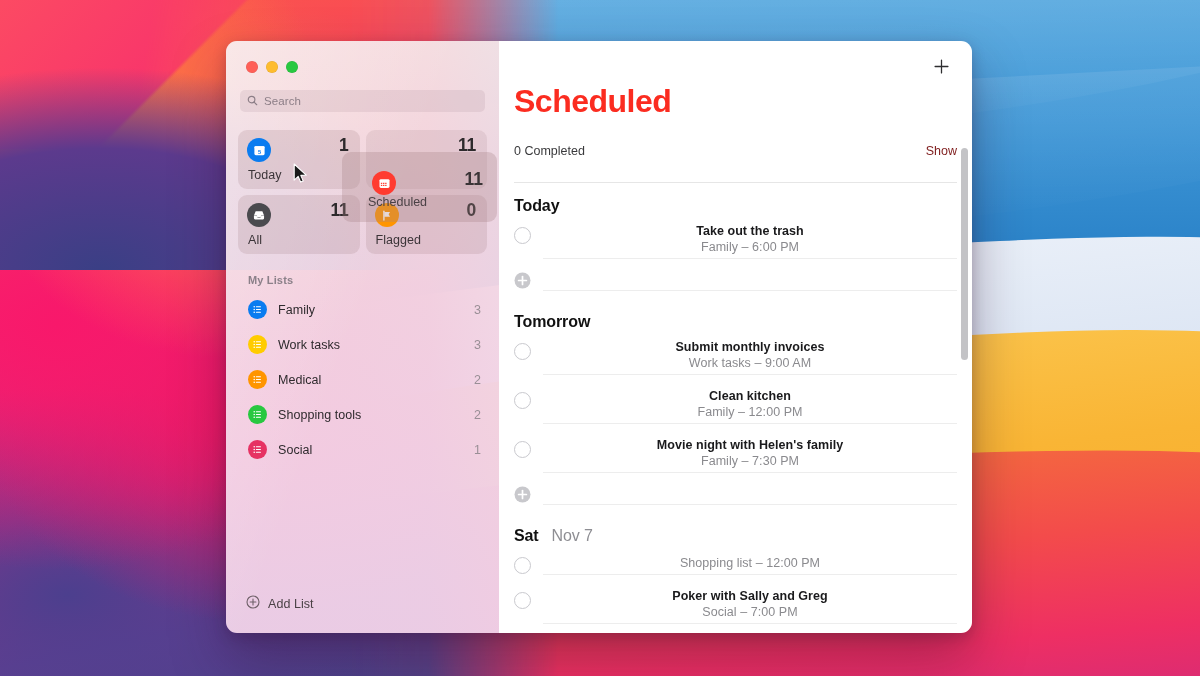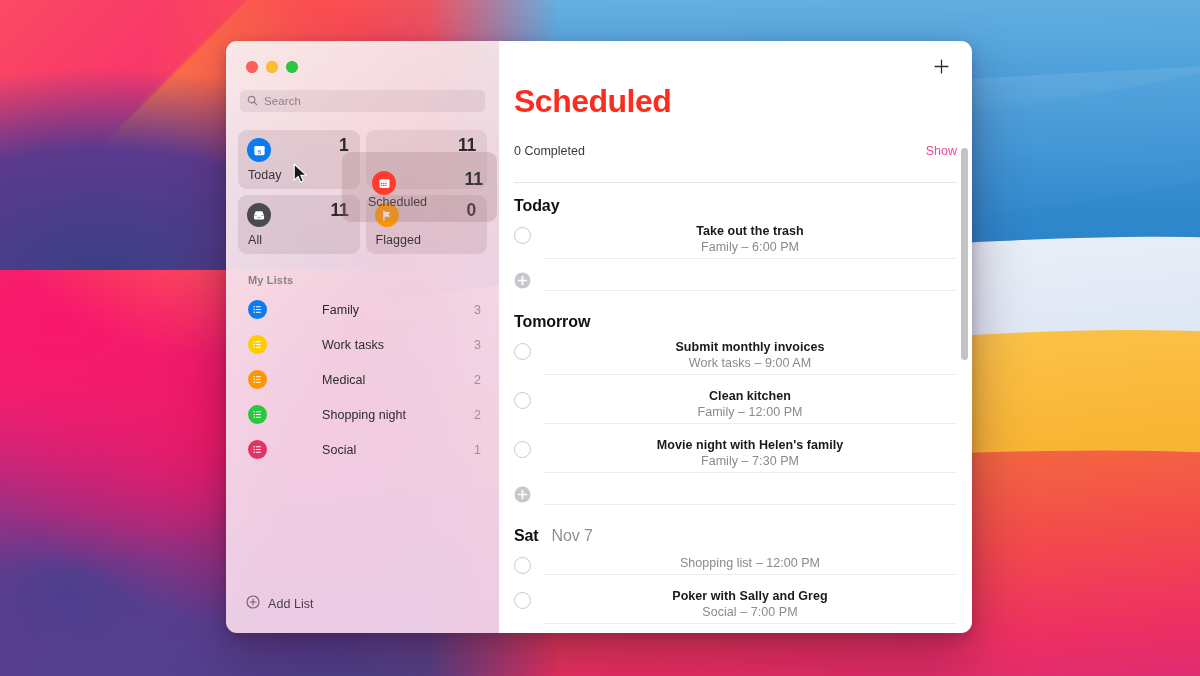--- a/index.html
+++ b/index.html
@@ -176,21 +176,21 @@
   .mylists-hd {
     margin:20px 0 0 22px; position:relative; z-index:2;
     font-size:11px; font-weight:600; color:#8b8089; letter-spacing:.15px;
   }
   .lists { margin-top:6px; position:relative; z-index:2; }
   .list-row {
     height:35px; display:flex; align-items:center;
     padding:0 18px 0 22px; gap:11px;
   }
   .list-ico { width:19px; height:19px; border-radius:50%; flex:0 0 19px; display:flex; align-items:center; justify-content:center; }
-  .list-name { font-size:12.5px; color:#2e2a2d; flex:1; letter-spacing:.05px;margin-left:44px; }
+  .list-name { font-size:12.5px; color:#2e2a2d; flex:1; letter-spacing:.05px; }
   .list-count { font-size:12.5px; color:#9a8f96; }
 
   .sidebar-spacer { flex:1; }
   .add-list {
     position:relative; z-index:2;
     display:flex; align-items:center; gap:8px;
     padding:0 0 20px 20px;
   }
   .add-list-label { font-size:12.5px; color:#4a4145; letter-spacing:.05px; }
 
@@ -206,21 +206,21 @@
     font-size:32px; font-weight:700; color:#fb2c20;
     letter-spacing:-.5px;
   }
   .completed-bar {
     margin:24px 15px 0 15px;
     display:flex; align-items:center; justify-content:space-between;
     padding-bottom:24px;
     border-bottom:1px solid #e6e6e6;
   }
   .completed-text { font-size:12.5px; color:#3a3a3c; }
-  .show-link { font-size:12.5px; color:#ec4899; }
+  .show-link { font-size:12.5px; color:#7f1d1d; }
 
   .section-hd {
     margin:14px 0 2px 15px;
     font-size:16px; font-weight:700; color:#111;
     letter-spacing:-.1px;
   }
   .section-hd .dim { color:#8e8e93; font-weight:400; margin-left:13px; }
 
   .task-row {
     display:flex; align-items:flex-start;
@@ -419,21 +419,21 @@
               <g fill="#fff">
             <circle cx="2.4" cy="3.0" r=".85"></circle>
                 <rect x="4.2" y="2.4" width="5.6" height="1.25" rx=".6"></rect>
             <circle cx="2.4" cy="6.0" r=".85"></circle>
                 <rect x="4.2" y="5.4" width="5.6" height="1.25" rx=".6"></rect>
             <circle cx="2.4" cy="9.0" r=".85"></circle>
                 <rect x="4.2" y="8.4" width="5.6" height="1.25" rx=".6"></rect>
           </g>
             </svg>
         </span>
-        <span class="list-name">Shopping night</span>
+        <span class="list-name">Shopping tools</span>
         <span class="list-count">2</span>
       </div>
 
       <div class="list-row">
         <span class="list-ico" style="background:#e63263">
           <svg width="11" height="11" viewBox="0 0 12 12">
               <g fill="#fff">
             <circle cx="2.4" cy="3.0" r=".85"></circle>
                 <rect x="4.2" y="2.4" width="5.6" height="1.25" rx=".6"></rect>
             <circle cx="2.4" cy="6.0" r=".85"></circle>

